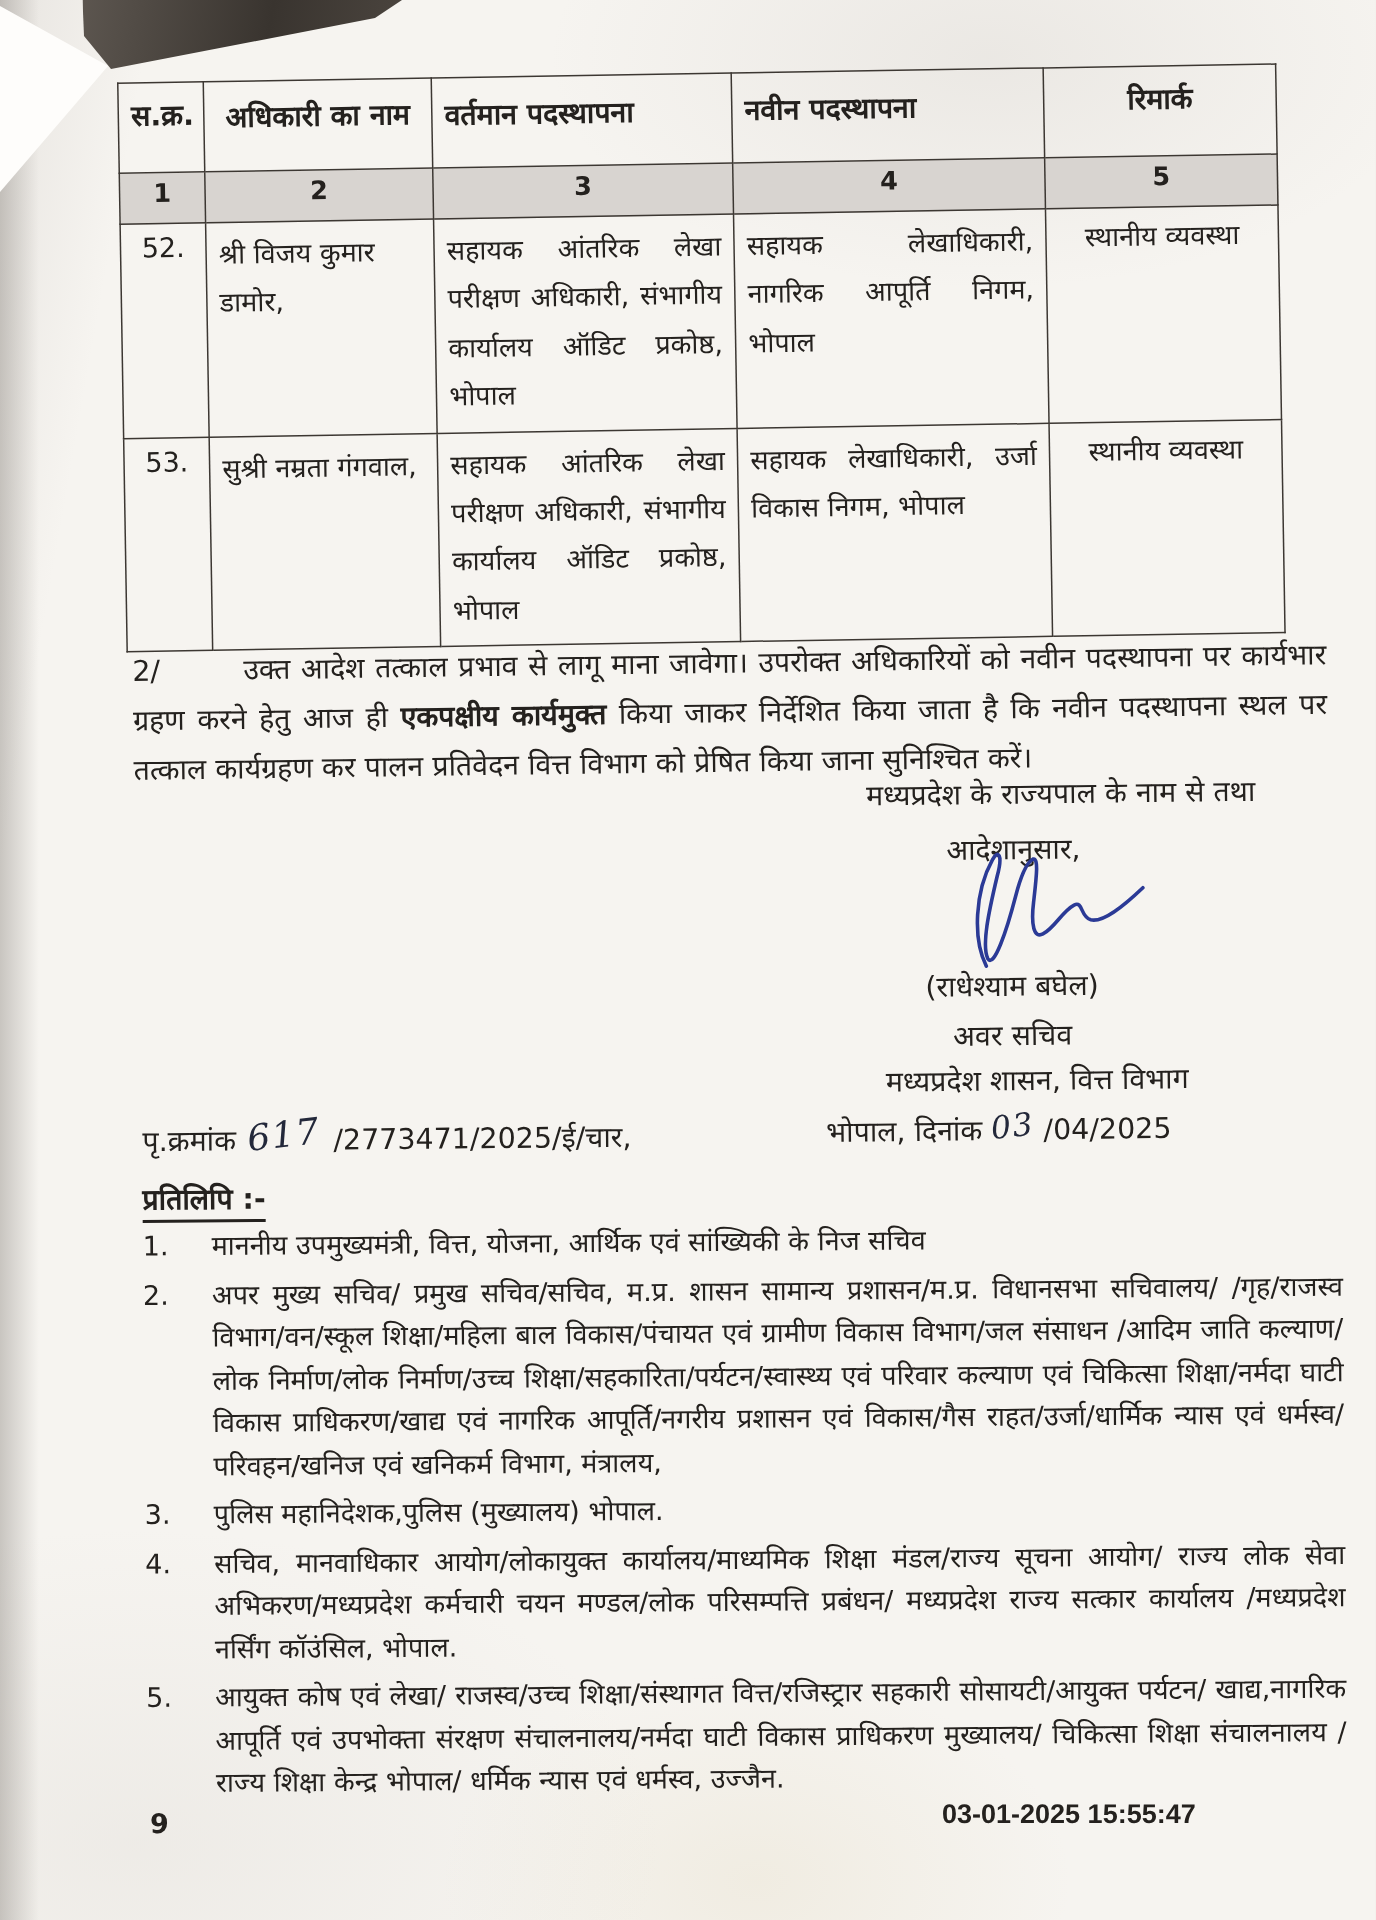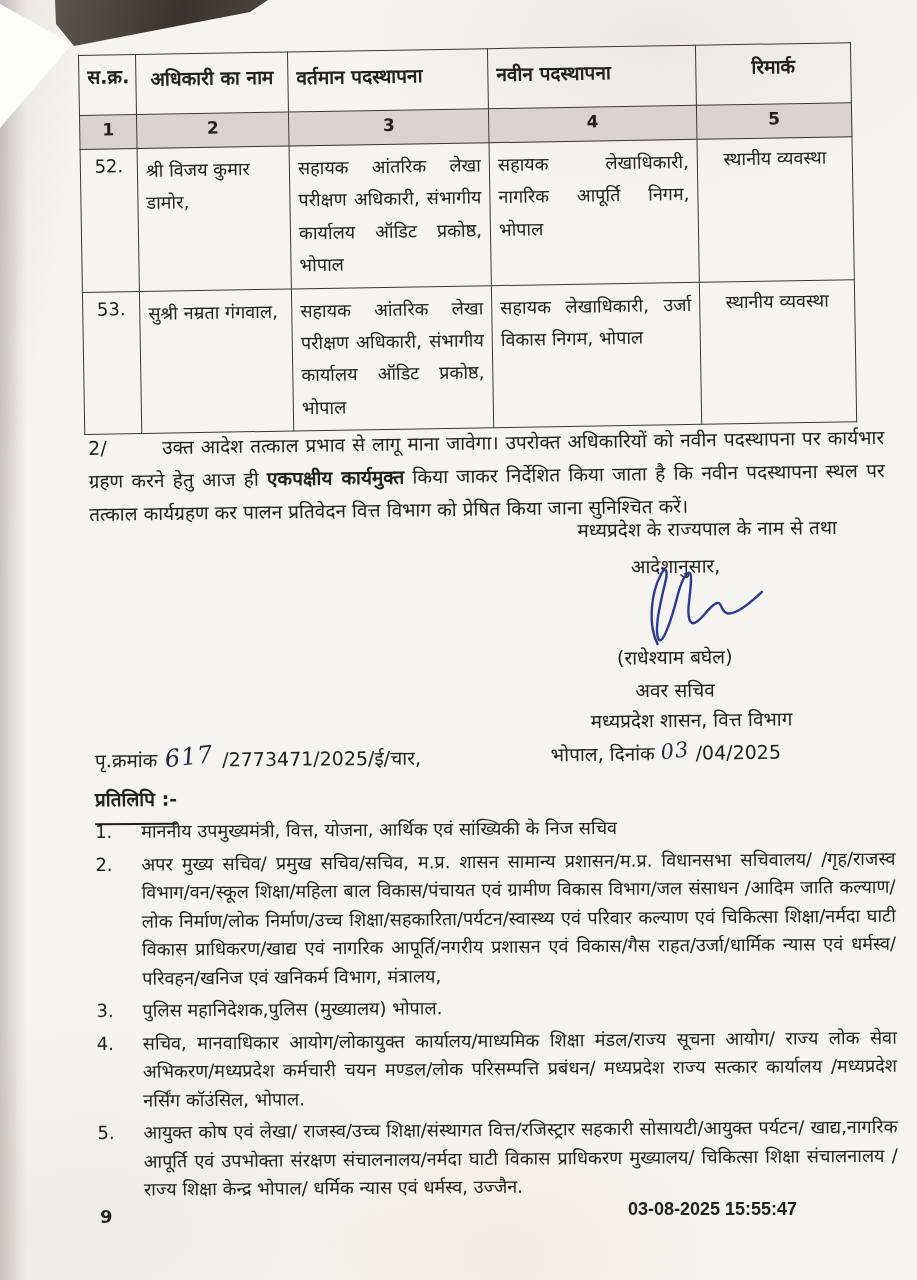--- a/index.html
+++ b/index.html
@@ -94,21 +94,21 @@
   }
 
   
   .ref-line {
     position:absolute; left:95px; top:744px; font-size:19px;
     transform:rotate(-0.5deg); white-space:nowrap;
   }
   .ref-line .handwritten { font-size:24px; margin:0 2px; }
   .copy-heading {
     position:absolute; left:95px; top:786px; font-size:19px; font-weight:bold;
-    border-bottom:2px solid #24211e; padding-bottom:11px;
+    border-bottom:2px solid #24211e; padding-bottom:1px;
     transform:rotate(-0.5deg);
   }
   .copy-list {
     position:absolute; left:95px; top:818px; width:800px;
     transform:rotate(-0.45deg); transform-origin:top left;
     font-size:18px; line-height:28.5px;
   }
   .copy-item { display:flex; margin-bottom:4px; }
   .copy-item .num { flex:0 0 46px; }
   .copy-item .txt { flex:1; text-align:justify; }
@@ -220,13 +220,13 @@
     <span class="num">4.</span>
     <span class="txt">सचिव, मानवाधिकार आयोग/लोकायुक्त कार्यालय/माध्यमिक शिक्षा मंडल/राज्य सूचना आयोग/ राज्य लोक सेवा अभिकरण/मध्यप्रदेश कर्मचारी चयन मण्डल/लोक परिसम्पत्ति प्रबंधन/ मध्यप्रदेश राज्य सत्कार कार्यालय /मध्यप्रदेश नर्सिंग कॉउंसिल, भोपाल.</span>
   </div>
   <div class="copy-item">
     <span class="num">5.</span>
     <span class="txt">आयुक्त कोष एवं लेखा/ राजस्व/उच्च शिक्षा/संस्थागत वित्त/रजिस्ट्रार सहकारी सोसायटी/आयुक्त पर्यटन/ खाद्य,नागरिक आपूर्ति एवं उपभोक्ता संरक्षण संचालनालय/नर्मदा घाटी विकास प्राधिकरण मुख्यालय/ चिकित्सा शिक्षा संचालनालय / राज्य शिक्षा केन्द्र भोपाल/ धर्मिक न्यास एवं धर्मस्व, उज्जैन.</span>
   </div>
 </div>
 
 <div class="page-number">9</div>
-<div class="print-timestamp">03-08-2025 15:55:47</div>
+<div class="print-timestamp">03-01-2025 15:55:47</div>
 
 </body></html>

